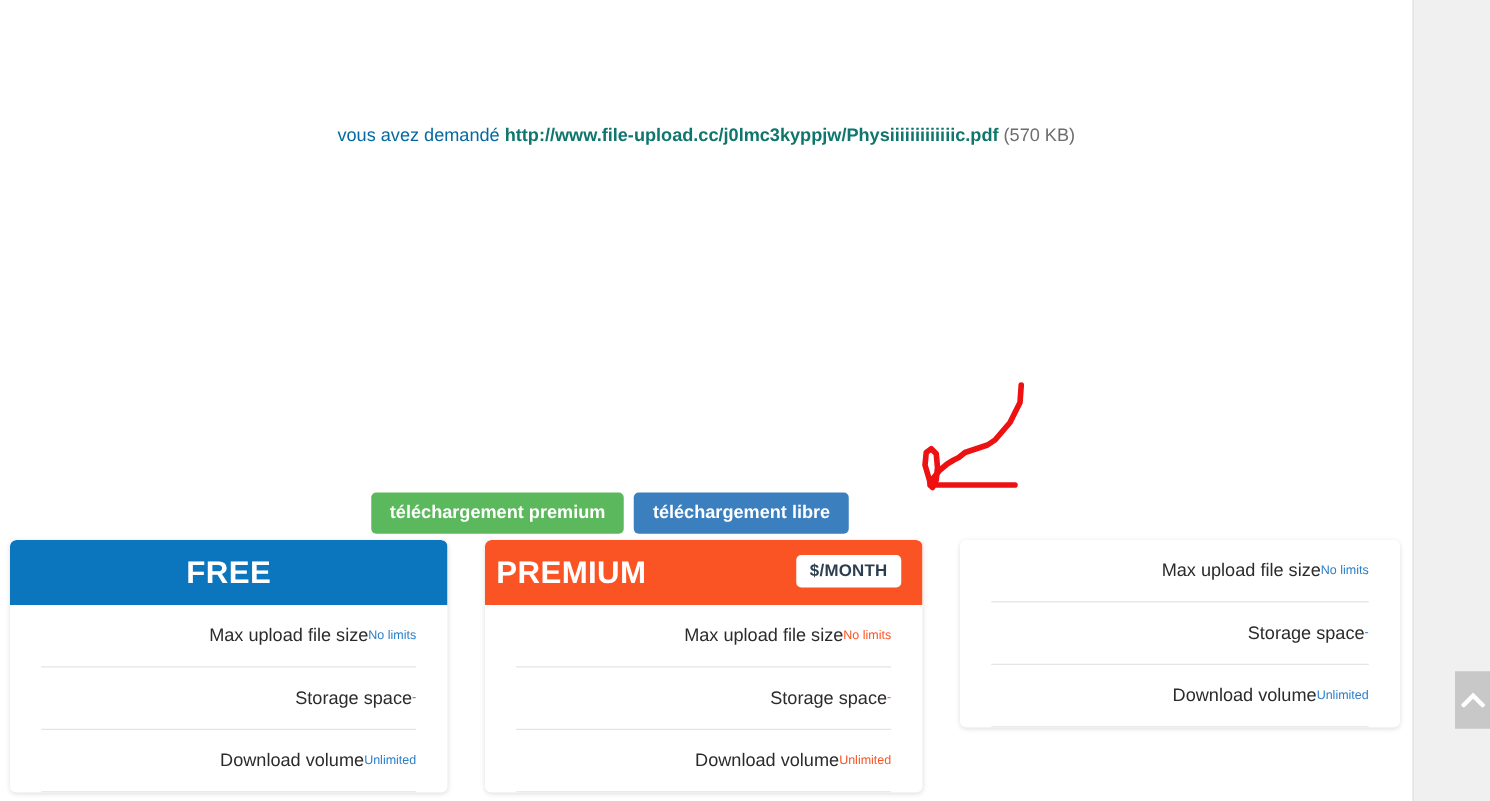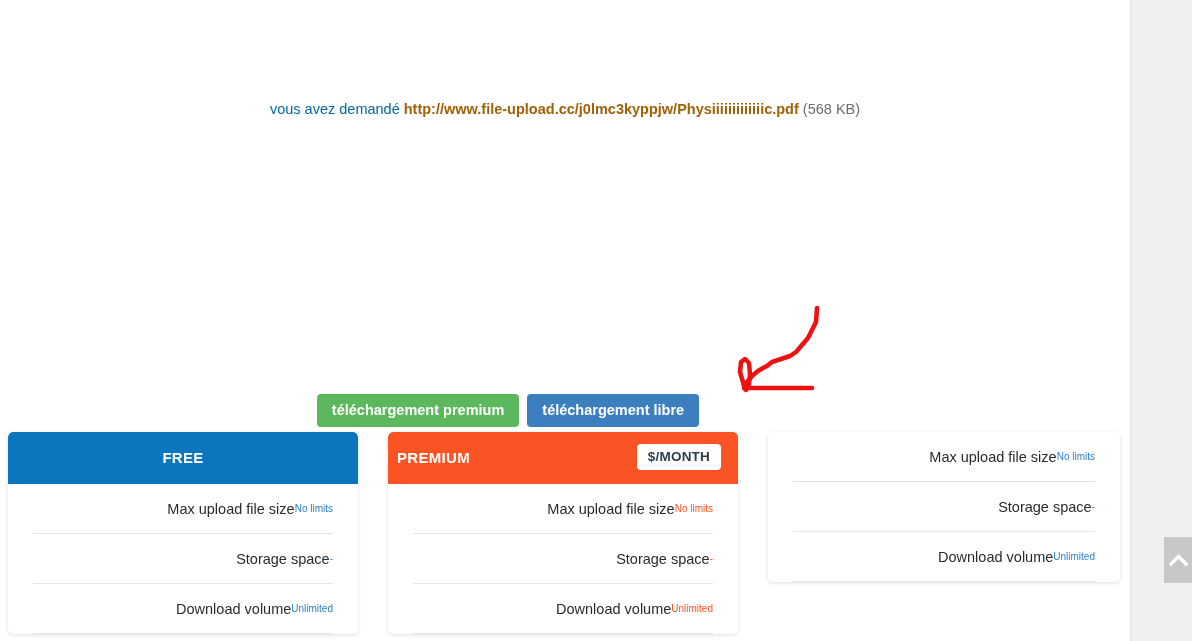--- a/index.html
+++ b/index.html
@@ -60,37 +60,36 @@
     width: 1130px;
     text-align: center;
     font-size: 14.5px;
     color: #5a5a5a;
     white-space: nowrap;
   }
   .request-line .req-label {
     color: #0369a1;
   }
   .request-line .req-url {
-    color: #a16207;
+    color: #0f766e;
     font-weight: bold;
     text-decoration: none;
   }
   .request-line .req-size {
     color: #6d6d6d;
   }
 
   
   .dl-buttons {
     position: absolute;
     left: 0;
     top: 394px;
     width: 976px;
     text-align: center;
     font-size: 0;
-    margin-left: 20px;
   }
   .btn {
     display: inline-block;
     vertical-align: top;
     border: 0;
     border-radius: 4px;
     color: #ffffff;
     font-family: "Liberation Sans", sans-serif;
     font-size: 14.5px;
     font-weight: bold;
@@ -132,21 +131,21 @@
     height: 52px;
     border-radius: 5px 5px 0 0;
   }
   .card-head.blue   { background: #0b75bd; }
   .card-head.orange { background: #fb5424; }
 
   .card-title {
     position: absolute;
     top: 0;
     line-height: 52px;
-    font-size: 15px;
+    font-size: 25px;
     font-weight: bold;
     color: #ffffff;
     letter-spacing: 0.3px;
   }
   .card-title.centered {
     left: 0;
     width: 100%;
     text-align: center;
   }
   .card-title.left {
@@ -187,21 +186,21 @@
   .val-orange { color: #fb5424; }
 </style>
 </head>
 <body>
 
 <div id="page">
 
   <div class="content-area">
 
     <div class="request-line">
-      <span class="req-label">vous avez demandé </span><a class="req-url" href="#">http://www.file-upload.cc/j0lmc3kyppjw/Physiiiiiiiiiiiiic.pdf</a><span class="req-size"> (568 KB)</span>
+      <span class="req-label">vous avez demandé </span><a class="req-url" href="#">http://www.file-upload.cc/j0lmc3kyppjw/Physiiiiiiiiiiiiic.pdf</a><span class="req-size"> (570 KB)</span>
     </div>
 
     <div class="dl-buttons">
       <button class="btn btn-premium">téléchargement premium</button><button class="btn btn-free">téléchargement libre</button>
     </div>
 
     <svg class="annotation" style="position:absolute; left:730px; top:300px; width:100px; height:105px; pointer-events:none;" viewBox="0 0 100 105">
 
       <path d="M87 8 L86 22 L82 30 L78 38 L72 45 L66 52 L60 56 L54 58 L48 60 L42 62 L37 66 L33 68 L28 71 L22 76 L17 82 L14 86" fill="none" stroke="#ee1111" stroke-width="4.5" stroke-linecap="round" stroke-linejoin="round"></path>
 

